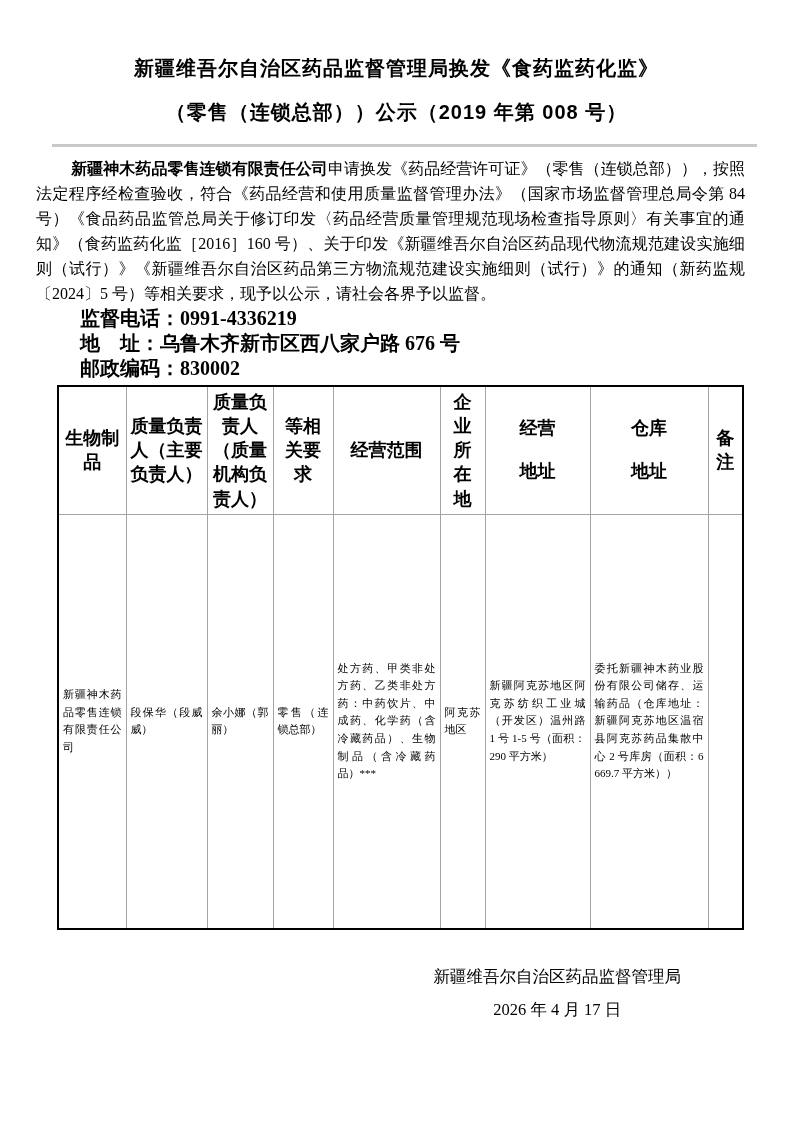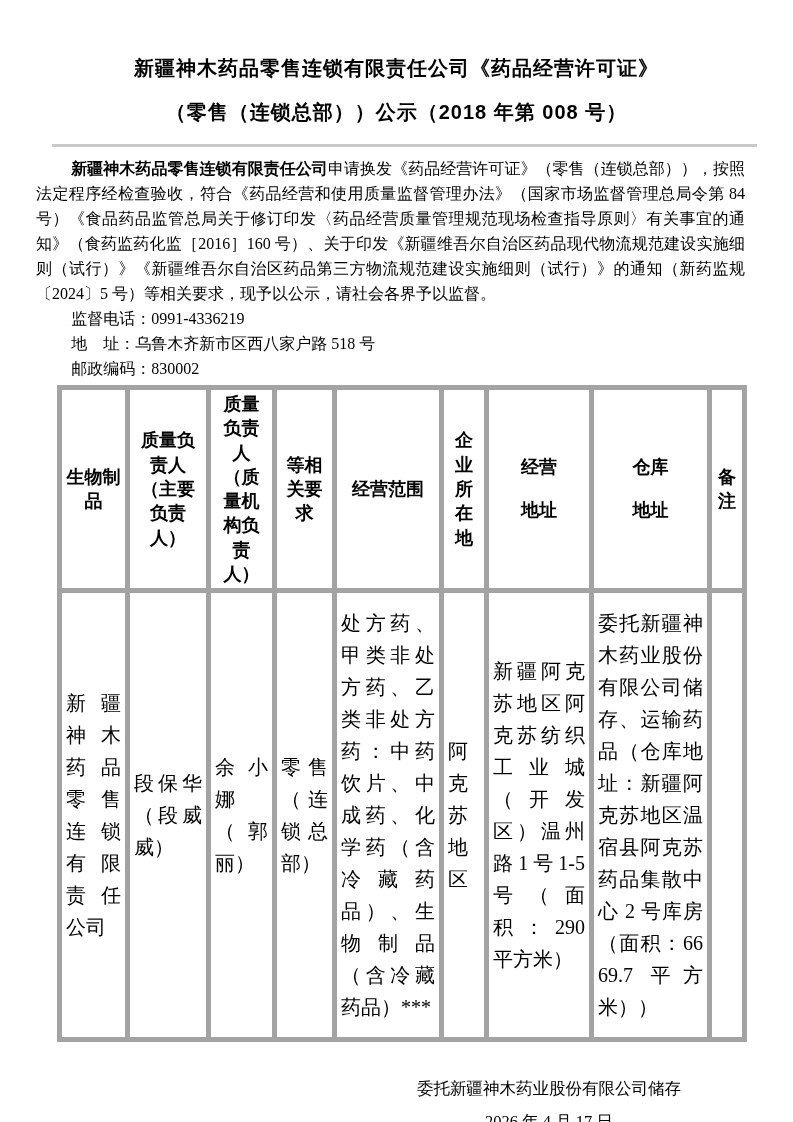--- a/index.html
+++ b/index.html
@@ -36,80 +36,81 @@
     margin: 9px 48px 0 36px;
     font-size: 16px;
     line-height: 25px;
     text-align: justify;
     text-justify: inter-character;
     text-indent: 2.2em;
   }
   .announcement .bold { font-weight: bold; }
   .contact-line {
     margin: 0 37px 0 36px;
-    font-size: 16px;
+    font-size: 20px;
     line-height: 25px;
     text-indent: 2.2em;
+    font-weight: bold;
   }
   table.license-table {
     margin: 4px 0 0 57px;
     border-collapse: collapse;
     border: 2px solid #000;
     table-layout: fixed;
     width: 685px;
   }
   .license-table th, .license-table td {
-    border: 5px solid #a3a3a3;
+    border: 1px solid #a3a3a3;
     vertical-align: middle;
     word-break: break-all;
     overflow: hidden;
     box-sizing: border-box;
   }
   .license-table th {
     font-size: 18px;
     font-weight: bold;
     text-align: center;
     padding: 2px 4px;
     line-height: 1.35;
     white-space: pre-line;
   }
   .license-table th.th-loose { line-height: 2.4; }
   .license-table td {
-    font-size: 20px;
-    padding: 14px 4px;
+    font-size: 11px;
+    padding: 6px 4px;
     line-height: 1.6;
     text-align: justify;
     text-justify: inter-character;
   }
   tr.header-row { height: 128px; }
   tr.data-row { height: 415px; }
   .footer-block {
     margin: 30px 112px 0 auto;
     width: fit-content;
     text-align: center;
     font-size: 16.5px;
     line-height: 33px;
   }
 </style>
 </head>
 <body>
 
 <div class="page">
 
   <div class="doc-title">
-    <div>新疆神木药品零售连锁有限责任公司《药品经营许可证》</div>
-    <div>（零售（连锁总部））公示（2018 年第 008 号）</div>
+    <div>新疆维吾尔自治区药品监督管理局换发《食药监药化监》</div>
+    <div>（零售（连锁总部））公示（2019 年第 008 号）</div>
   </div>
 
   <div class="divider"></div>
 
   <p class="announcement"><span class="bold">新疆神木药品零售连锁有限责任公司</span><span>申请换发《药品经营许可证》（零售（连锁总部）），按照法定程序经检查验收，符合《药品经营和使用质量监督管理办法》（国家市场监督管理总局令第 84 号）《食品药品监管总局关于修订印发〈药品经营质量管理规范现场检查指导原则〉有关事宜的通知》（食药监药化监［2016］160 号）、关于印发《新疆维吾尔自治区药品现代物流规范建设实施细则（试行）》《新疆维吾尔自治区药品第三方物流规范建设实施细则（试行）》的通知（新药监规〔2024〕5 号）等相关要求，现予以公示，请社会各界予以监督。</span></p>
 
   <div class="contact-line">监督电话：0991-4336219</div>
-  <div class="contact-line">地　址：乌鲁木齐新市区西八家户路 518 号</div>
+  <div class="contact-line">地　址：乌鲁木齐新市区西八家户路 676 号</div>
   <div class="contact-line">邮政编码：830002</div>
 
   <table class="license-table">
     <colgroup>
       <col style="width:68px">
       <col style="width:81px">
       <col style="width:66px">
       <col style="width:60px">
       <col style="width:107px">
       <col style="width:45px">
@@ -144,17 +145,17 @@
         <td>处方药、甲类非处方药、乙类非处方药：中药饮片、中成药、化学药（含冷藏药品）、生物制品（含冷藏药品）***</td>
         <td>阿克苏地区</td>
         <td>新疆阿克苏地区阿克苏纺织工业城（开发区）温州路 1 号 1-5 号（面积：290 平方米）</td>
         <td>委托新疆神木药业股份有限公司储存、运输药品（仓库地址：新疆阿克苏地区温宿县阿克苏药品集散中心 2 号库房（面积：6669.7 平方米））</td>
         <td></td>
       </tr>
     </tbody>
   </table>
 
   <div class="footer-block">
-    <div>委托新疆神木药业股份有限公司储存</div>
+    <div>新疆维吾尔自治区药品监督管理局</div>
     <div>2026 年 4 月 17 日</div>
   </div>
 
 </div>
 
 </body></html>

